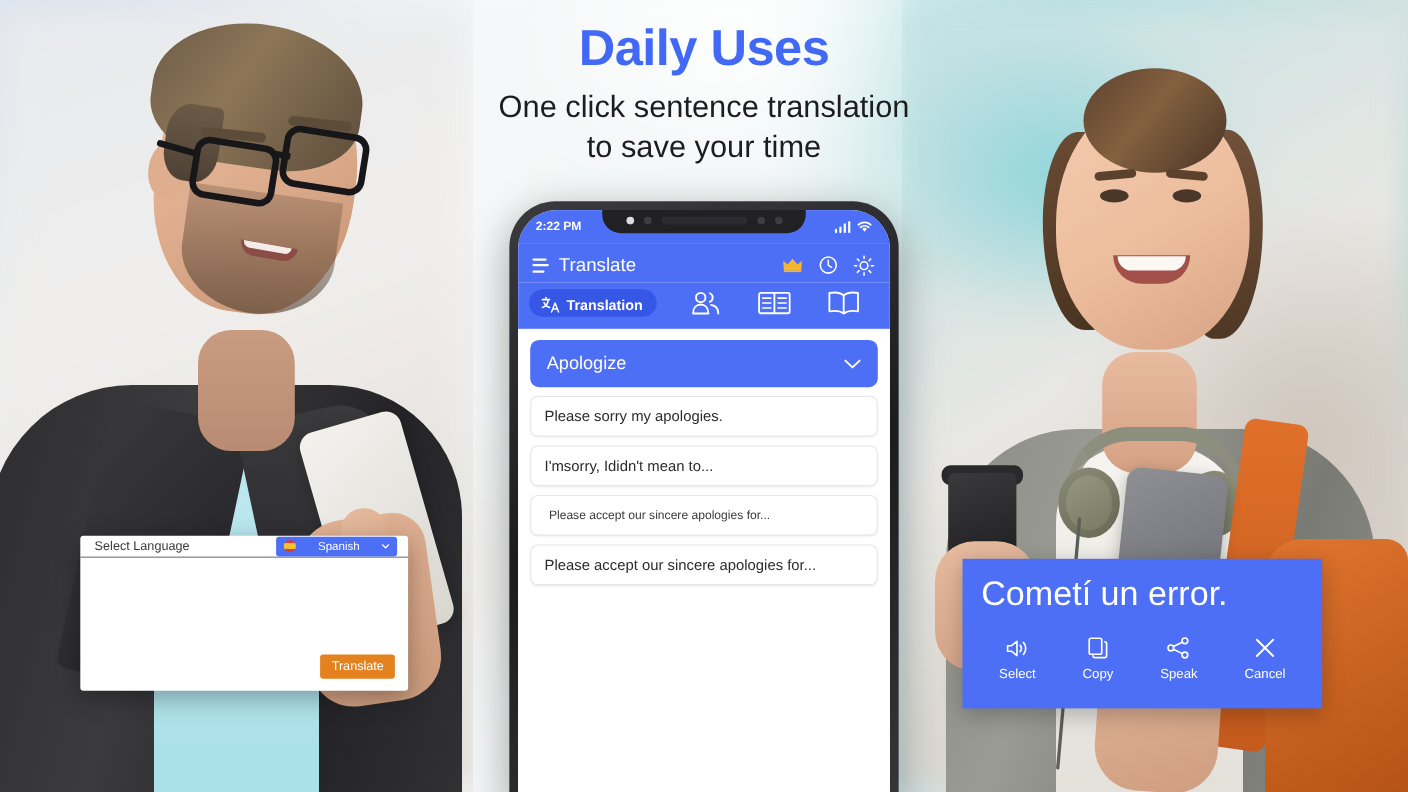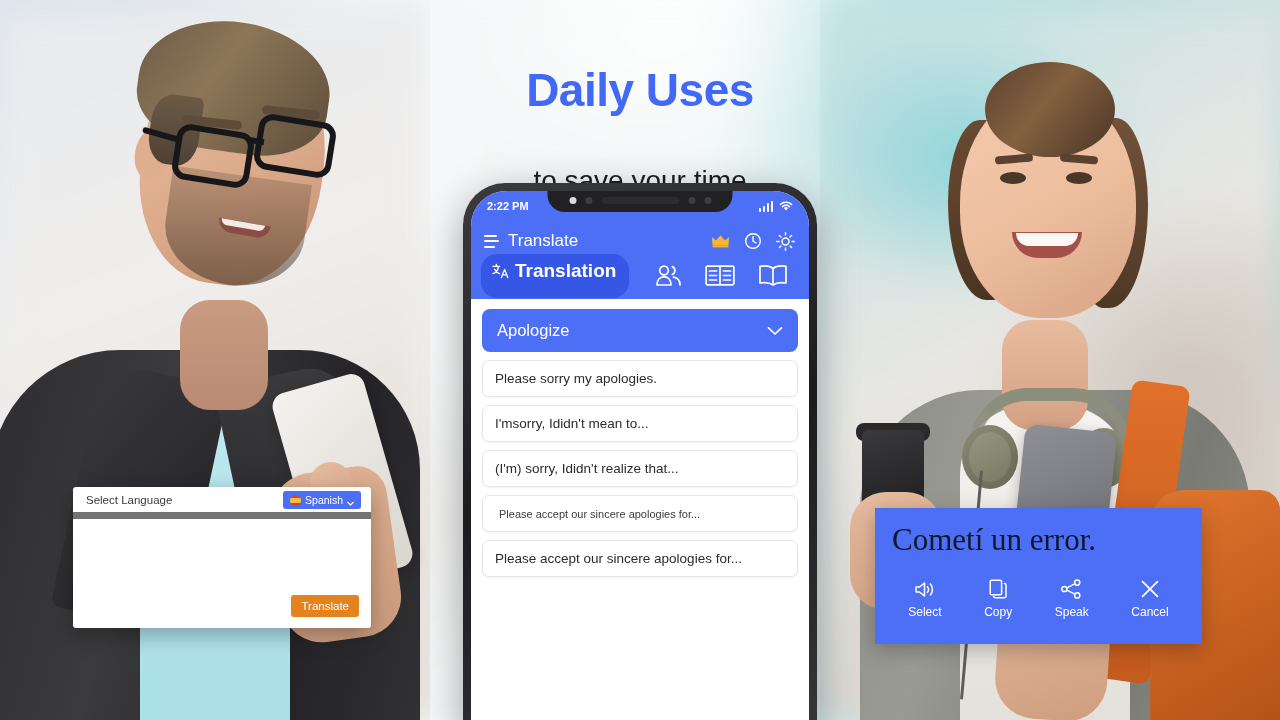--- a/index.html
+++ b/index.html
@@ -149,21 +149,21 @@
     background:linear-gradient(150deg,#8e9096,#5e6066); border-radius:13px;
     transform:rotate(6deg); box-shadow:0 4px 14px rgba(0,0,0,.25); }
   .w-hand-r { position:absolute; left:178px; top:560px; width:112px; height:160px;
     background:linear-gradient(160deg,#e7bc9f,#cf9d80); border-radius:40px;
     transform:rotate(4deg); }
   .w-cord { position:absolute; left:150px; top:470px; width:3px; height:230px;
     background:#5c5e58; transform:rotate(5deg); border-radius:2px; }
 
   
   #headline { position:absolute; left:50%; transform:translateX(-50%); top:18px;
-    width:560px; text-align:center;margin-top:47px; }
+    width:560px; text-align:center; }
   #headline h1 { font-size:46px; font-weight:700; color:#4169f5; letter-spacing:-.5px;
     line-height:1.12; text-shadow:0 1px 2px rgba(255,255,255,.6); }
   #headline h2 { font-size:28px; font-weight:400; color:#1d1d1f; line-height:1.35;
     margin-top:8px; }
 
   
   #phone { position:absolute; left:463px; top:183px; width:354px; height:545px;
     background:linear-gradient(160deg,#3b3b3f 0%,#1c1c1f 50%,#35353a 100%);
     border-radius:42px 42px 0 0; padding:8px;
     box-shadow:0 12px 40px rgba(0,0,0,.35); }
@@ -192,54 +192,54 @@
   .menu-icon span { display:block; height:2px; background:#fff; border-radius:1px; }
   .menu-icon span:nth-child(1){width:13px}
   .menu-icon span:nth-child(2){width:15px}
   .menu-icon span:nth-child(3){width:11px}
   .app-title { color:#fff; font-size:17px; font-weight:400; }
   .ah-right { display:flex; align-items:center; gap:14px; }
 
   .tabbar { background:#4d6ff5; display:flex; align-items:center;
     padding:4px 10px 9px 10px; height:42px; }
   .tab-pill { background:#3657e6; color:#fff; border-radius:16px;
-    padding:6px 13px 16px 11px; display:flex; align-items:center; gap:6px;
-    font-size:19px; font-weight:700;text-align:right; }
+    padding:6px 13px 3px 11px; display:flex; align-items:center; gap:6px;
+    font-size:13px; font-weight:700;text-align:right; }
   .tab-icons { flex:1; display:flex; align-items:center; justify-content:space-around;
     padding-left:14px; }
 
   .list-area { background:#fff; padding:10px 11px 0 11px; height:100%;
     display:flex; flex-direction:column; gap:8px; }
   .dropdown { background:#4d6ff5; border-radius:8px; height:43px; display:flex;
     align-items:center; justify-content:space-between; padding:0 15px;
     color:#fff; font-size:16.5px; }
   .phrase { background:#fff; border:1px solid #e6e6e8; border-radius:7px;
     min-height:37px; display:flex; align-items:center; padding:0 12px;
     font-size:13.5px; color:#2b2b2d;
     box-shadow:0 1px 2px rgba(0,0,0,.05); }
   .phrase.small { font-size:11px; padding-left:16px; color:#3b3b3d; }
 
   
   #select-card { position:absolute; left:73px; top:487px; width:298px; height:141px;
     background:#fff; border-radius:3px; box-shadow:0 7px 22px rgba(0,0,0,.30); }
-  .sc-head { height:32px; display:flex; align-items:center; justify-content:space-between;
-    padding:0 10px 0 13px; border-bottom:7px solid #737373; }
+  .sc-head { height:20px; display:flex; align-items:center; justify-content:space-between;
+    padding:0 10px 0 13px; border-bottom:1px solid #737373; }
   .sc-head-label { font-size:11.5px; color:#3a3a3c; }
   .lang-badge { background:#4d6ff5; color:#fff; font-size:10.5px; border-radius:3px;
-    padding:3px 7px; display:flex; align-items:flex-end; gap:4px; }
+    padding:3px 7px; display:flex; align-items:center; gap:20px; }
   .flag { width:11px; height:11px; border-radius:50%;
     background:linear-gradient(180deg,#e03a3a 0%,#e03a3a 26%,#f2c236 26%,#f2c236 74%,#e03a3a 74%); }
   .sc-body { padding:16px 0 0 15px; font-size:27px; color:#131314; font-weight:400; }
   .sc-btn { position:absolute; right:12px; bottom:11px; background:#e3821e; color:#fff;
     font-size:11.5px; border-radius:3px; padding:5px 10px; }
 
   
   #result-card { position:absolute; left:875px; top:508px; width:327px; height:136px;
     background:#4d6ff5; box-shadow:0 6px 20px rgba(0,0,0,.25); }
-  .rc-text { color:#0f172a; font-size:31px; padding:14px 0 0 17px; font-weight:400;font-family:Liberation Serif, serif; }
+  .rc-text { color:#ffffff; font-size:31px; padding:14px 0 0 17px; font-weight:400; }
   .rc-actions { display:flex; align-items:flex-start; justify-content:space-around;
     margin-top:20px; padding:0 12px; }
   .rc-action { display:flex; flex-direction:column; align-items:center; gap:5px;
     color:#fff; font-size:12px; }
   .rc-action .ic { height:22px; display:flex; align-items:center; }
 
   svg { display:block; }
 </style>
 </head>
 <body>
@@ -297,21 +297,21 @@
   <div class="w-coffee-lid"></div>
   <div class="w-coffee"></div>
   <div class="w-hand-l"></div>
   <div class="w-phone"></div>
   <div class="w-hand-r"></div>
 </div>
 
 <div id="headline">
   <h1>Daily Uses</h1>
   <h2>
-    <br>
+    <span>One click sentence translation</span><br>
     <span>to save your time</span>
   </h2>
 </div>
 
 <div id="phone">
   <div id="phone-screen">
 
     <div class="status-bar">
       <span>2:22 PM</span>
       <div class="notch">
@@ -429,23 +429,20 @@
           </svg>
         </span>
       </div>
 
       <div class="phrase">
           <span>Please sorry my apologies.</span>
         </div>
       <div class="phrase">
           <span>I'msorry, Ididn't mean to...</span>
         </div>
-      <div class="phrase">
-          <span>(I'm) sorry, Ididn't realize that...</span>
-        </div>
       <div class="phrase small">
           <span>Please accept our sincere apologies for...</span>
         </div>
       <div class="phrase">
           <span>Please accept our sincere apologies for...</span>
         </div>
 
     </div>
   </div>
 </div>

